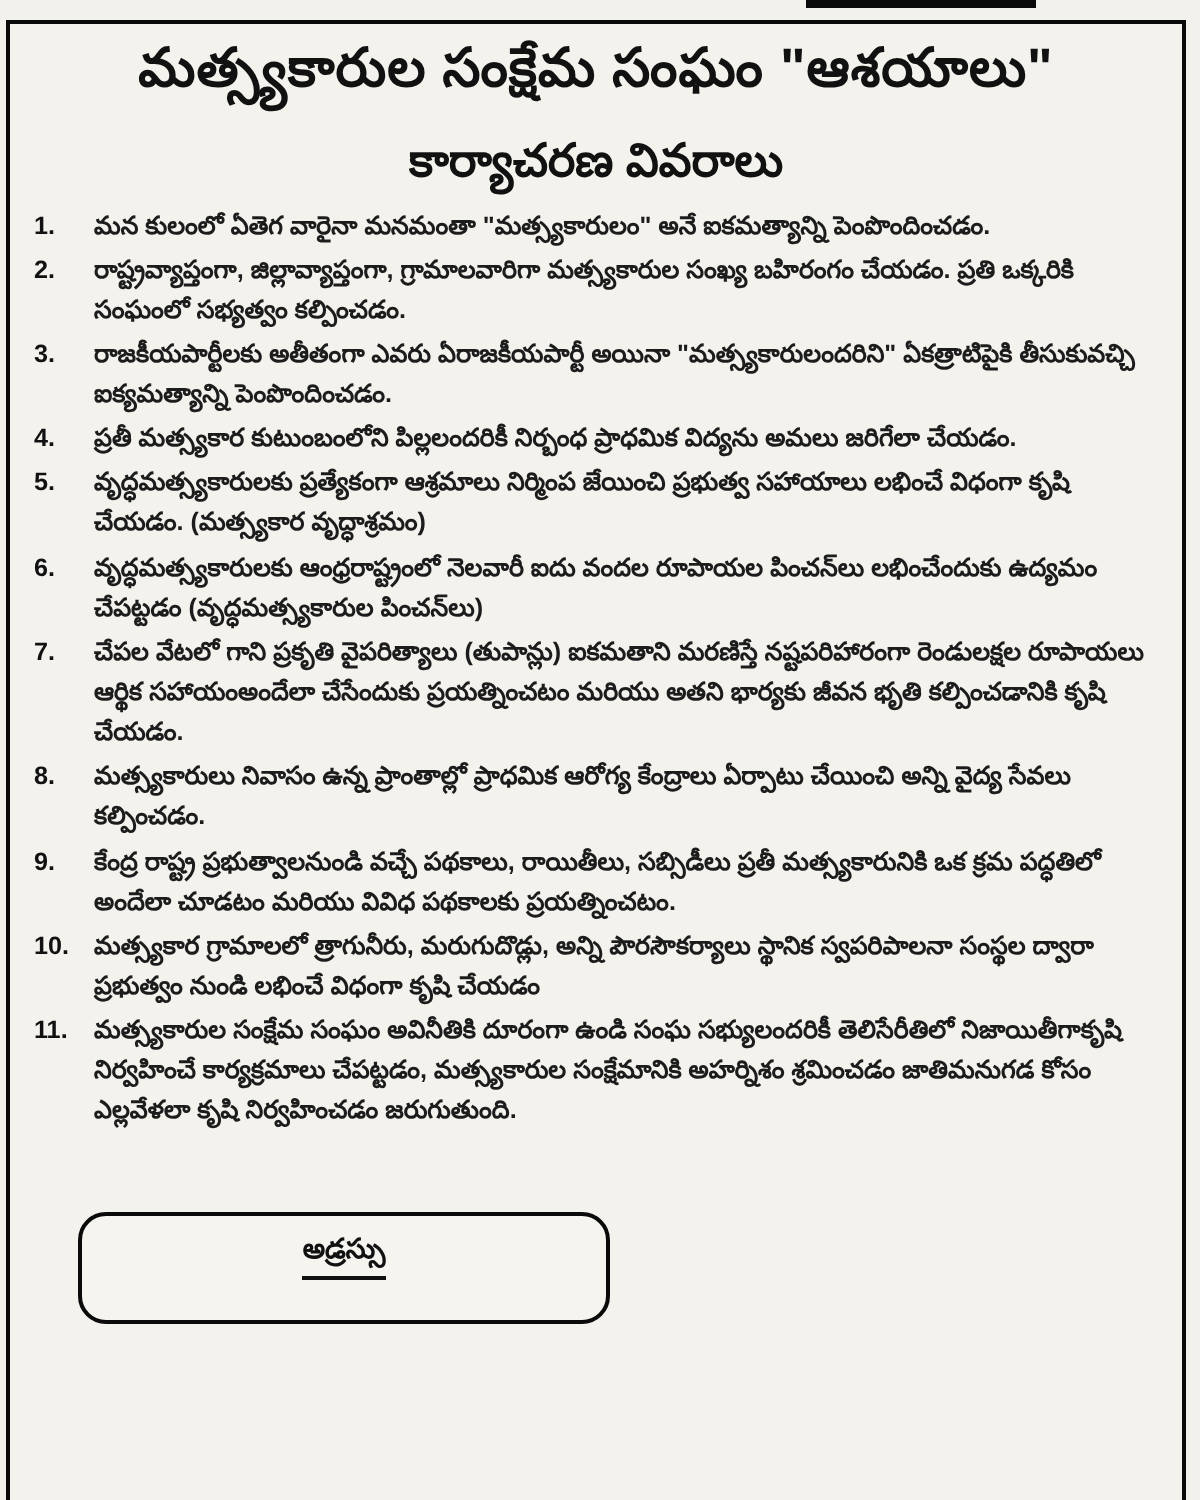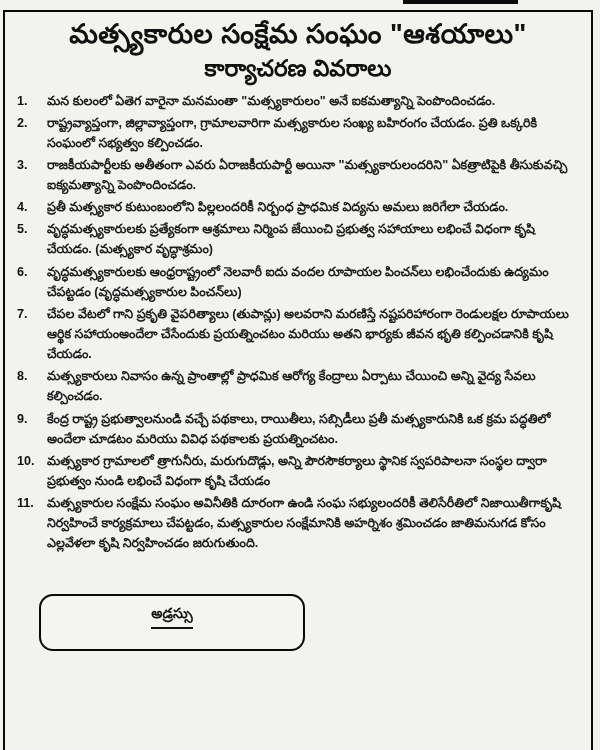--- a/index.html
+++ b/index.html
@@ -33,21 +33,21 @@
     line-height: 1.25;
   }
   .title-main {
     font-size: 27px;
     font-weight: bold;
     letter-spacing: 0.5px;
   }
   .title-sub {
     font-size: 23px;
     font-weight: bold;
-    margin-top: 2px;
+    margin-top: 14px;
   }
   .list {
     margin-top: 8px;
     padding: 0 10px 0 12px;
   }
   .item {
     display: flex;
     align-items: flex-start;
     font-size: 12.6px;
     line-height: 1.6;
@@ -120,21 +120,21 @@
       <div class="item">
         <span class="num">5.</span>
         <span class="txt">వృద్ధమత్స్యకారులకు ప్రత్యేకంగా ఆశ్రమాలు నిర్మింప జేయించి ప్రభుత్వ సహాయాలు లభించే విధంగా కృషి చేయడం. (మత్స్యకార వృద్ధాశ్రమం)</span>
       </div>
       <div class="item">
         <span class="num">6.</span>
         <span class="txt">వృద్ధమత్స్యకారులకు ఆంధ్రరాష్ట్రంలో నెలవారీ ఐదు వందల రూపాయల పించన్‌లు లభించేందుకు ఉద్యమం చేపట్టడం (వృద్ధమత్స్యకారుల పించన్‌లు)</span>
       </div>
       <div class="item">
         <span class="num">7.</span>
-        <span class="txt">చేపల వేటలో గాని ప్రకృతి వైపరిత్యాలు (తుపాన్లు) అలవరాని మరణిస్తే నష్టపరిహారంగా రెండులక్షల రూపాయలు ఆర్థిక సహాయంఅందేలా చేసేందుకు ప్రయత్నించటం మరియు అతని భార్యకు జీవన భృతి కల్పించడానికి కృషి చేయడం.</span>
+        <span class="txt">చేపల వేటలో గాని ప్రకృతి వైపరిత్యాలు (తుపాన్లు) ఐకమతాని మరణిస్తే నష్టపరిహారంగా రెండులక్షల రూపాయలు ఆర్థిక సహాయంఅందేలా చేసేందుకు ప్రయత్నించటం మరియు అతని భార్యకు జీవన భృతి కల్పించడానికి కృషి చేయడం.</span>
       </div>
       <div class="item">
         <span class="num">8.</span>
         <span class="txt">మత్స్యకారులు నివాసం ఉన్న ప్రాంతాల్లో ప్రాధమిక ఆరోగ్య కేంద్రాలు ఏర్పాటు చేయించి అన్ని వైద్య సేవలు కల్పించడం.</span>
       </div>
       <div class="item">
         <span class="num">9.</span>
         <span class="txt">కేంద్ర రాష్ట్ర ప్రభుత్వాలనుండి వచ్చే పథకాలు, రాయితీలు, సబ్సిడీలు ప్రతీ మత్స్యకారునికి ఒక క్రమ పద్ధతిలో అందేలా చూడటం మరియు వివిధ పథకాలకు ప్రయత్నించటం.</span>
       </div>
       <div class="item">

